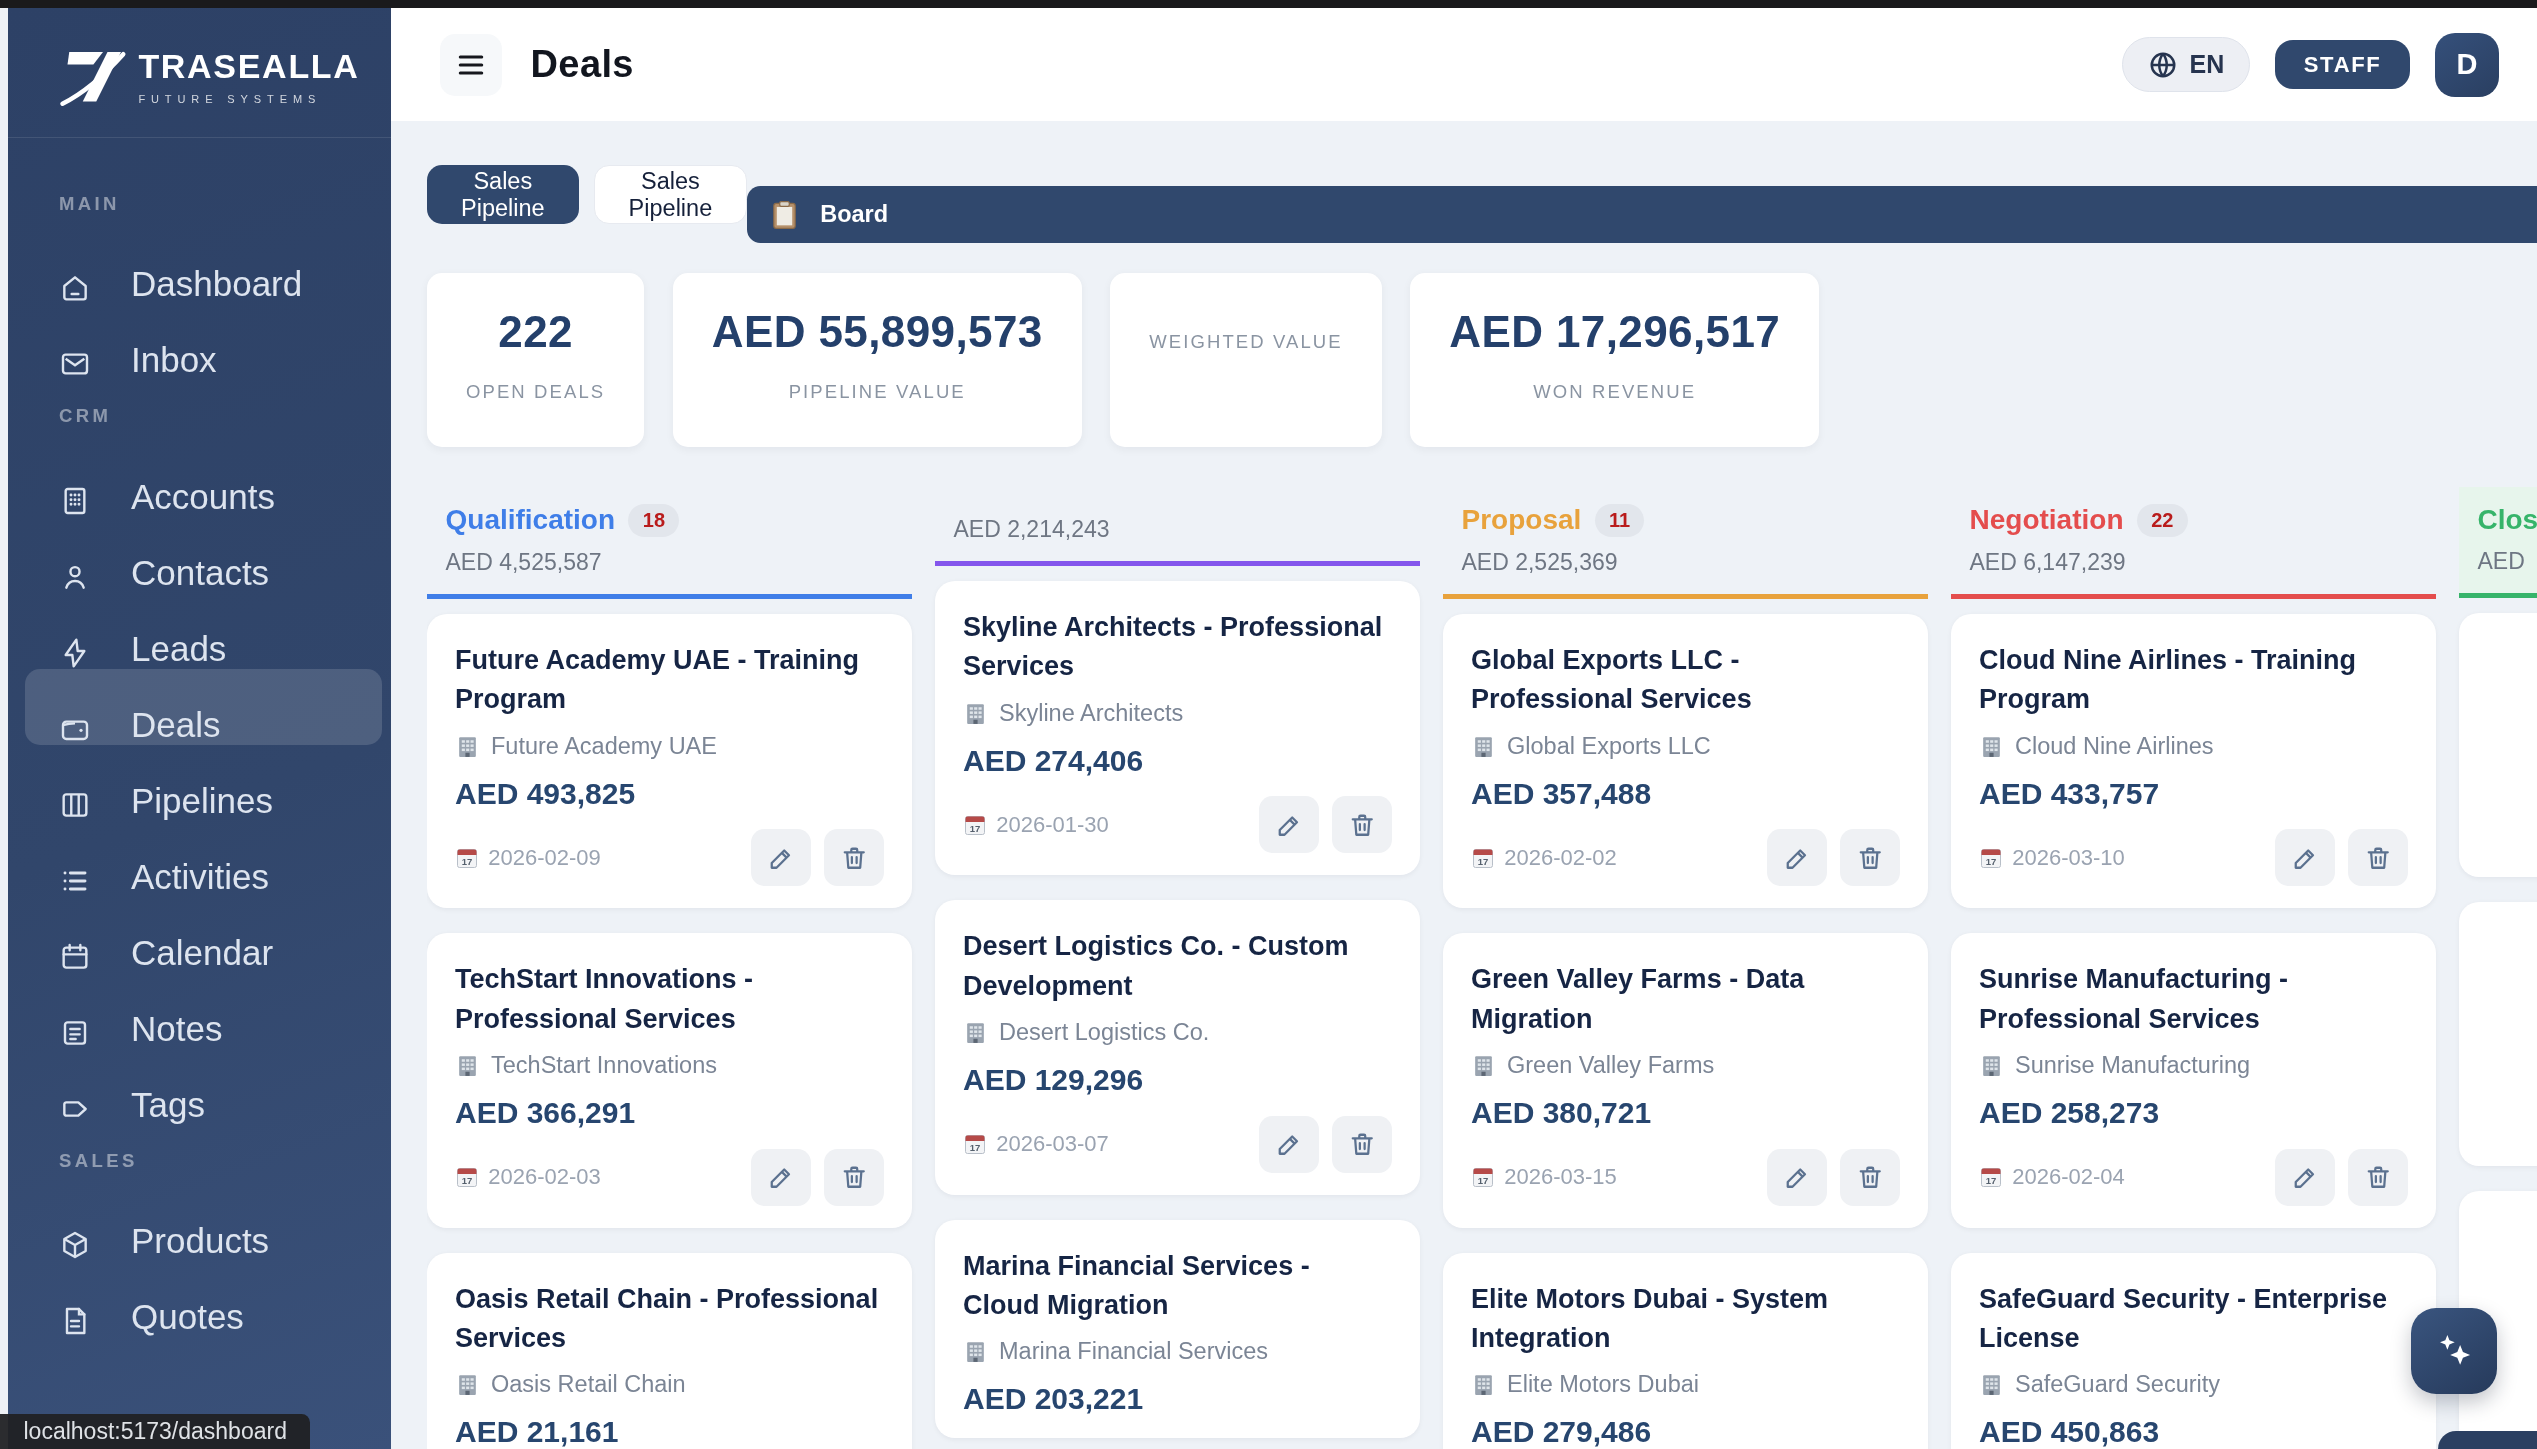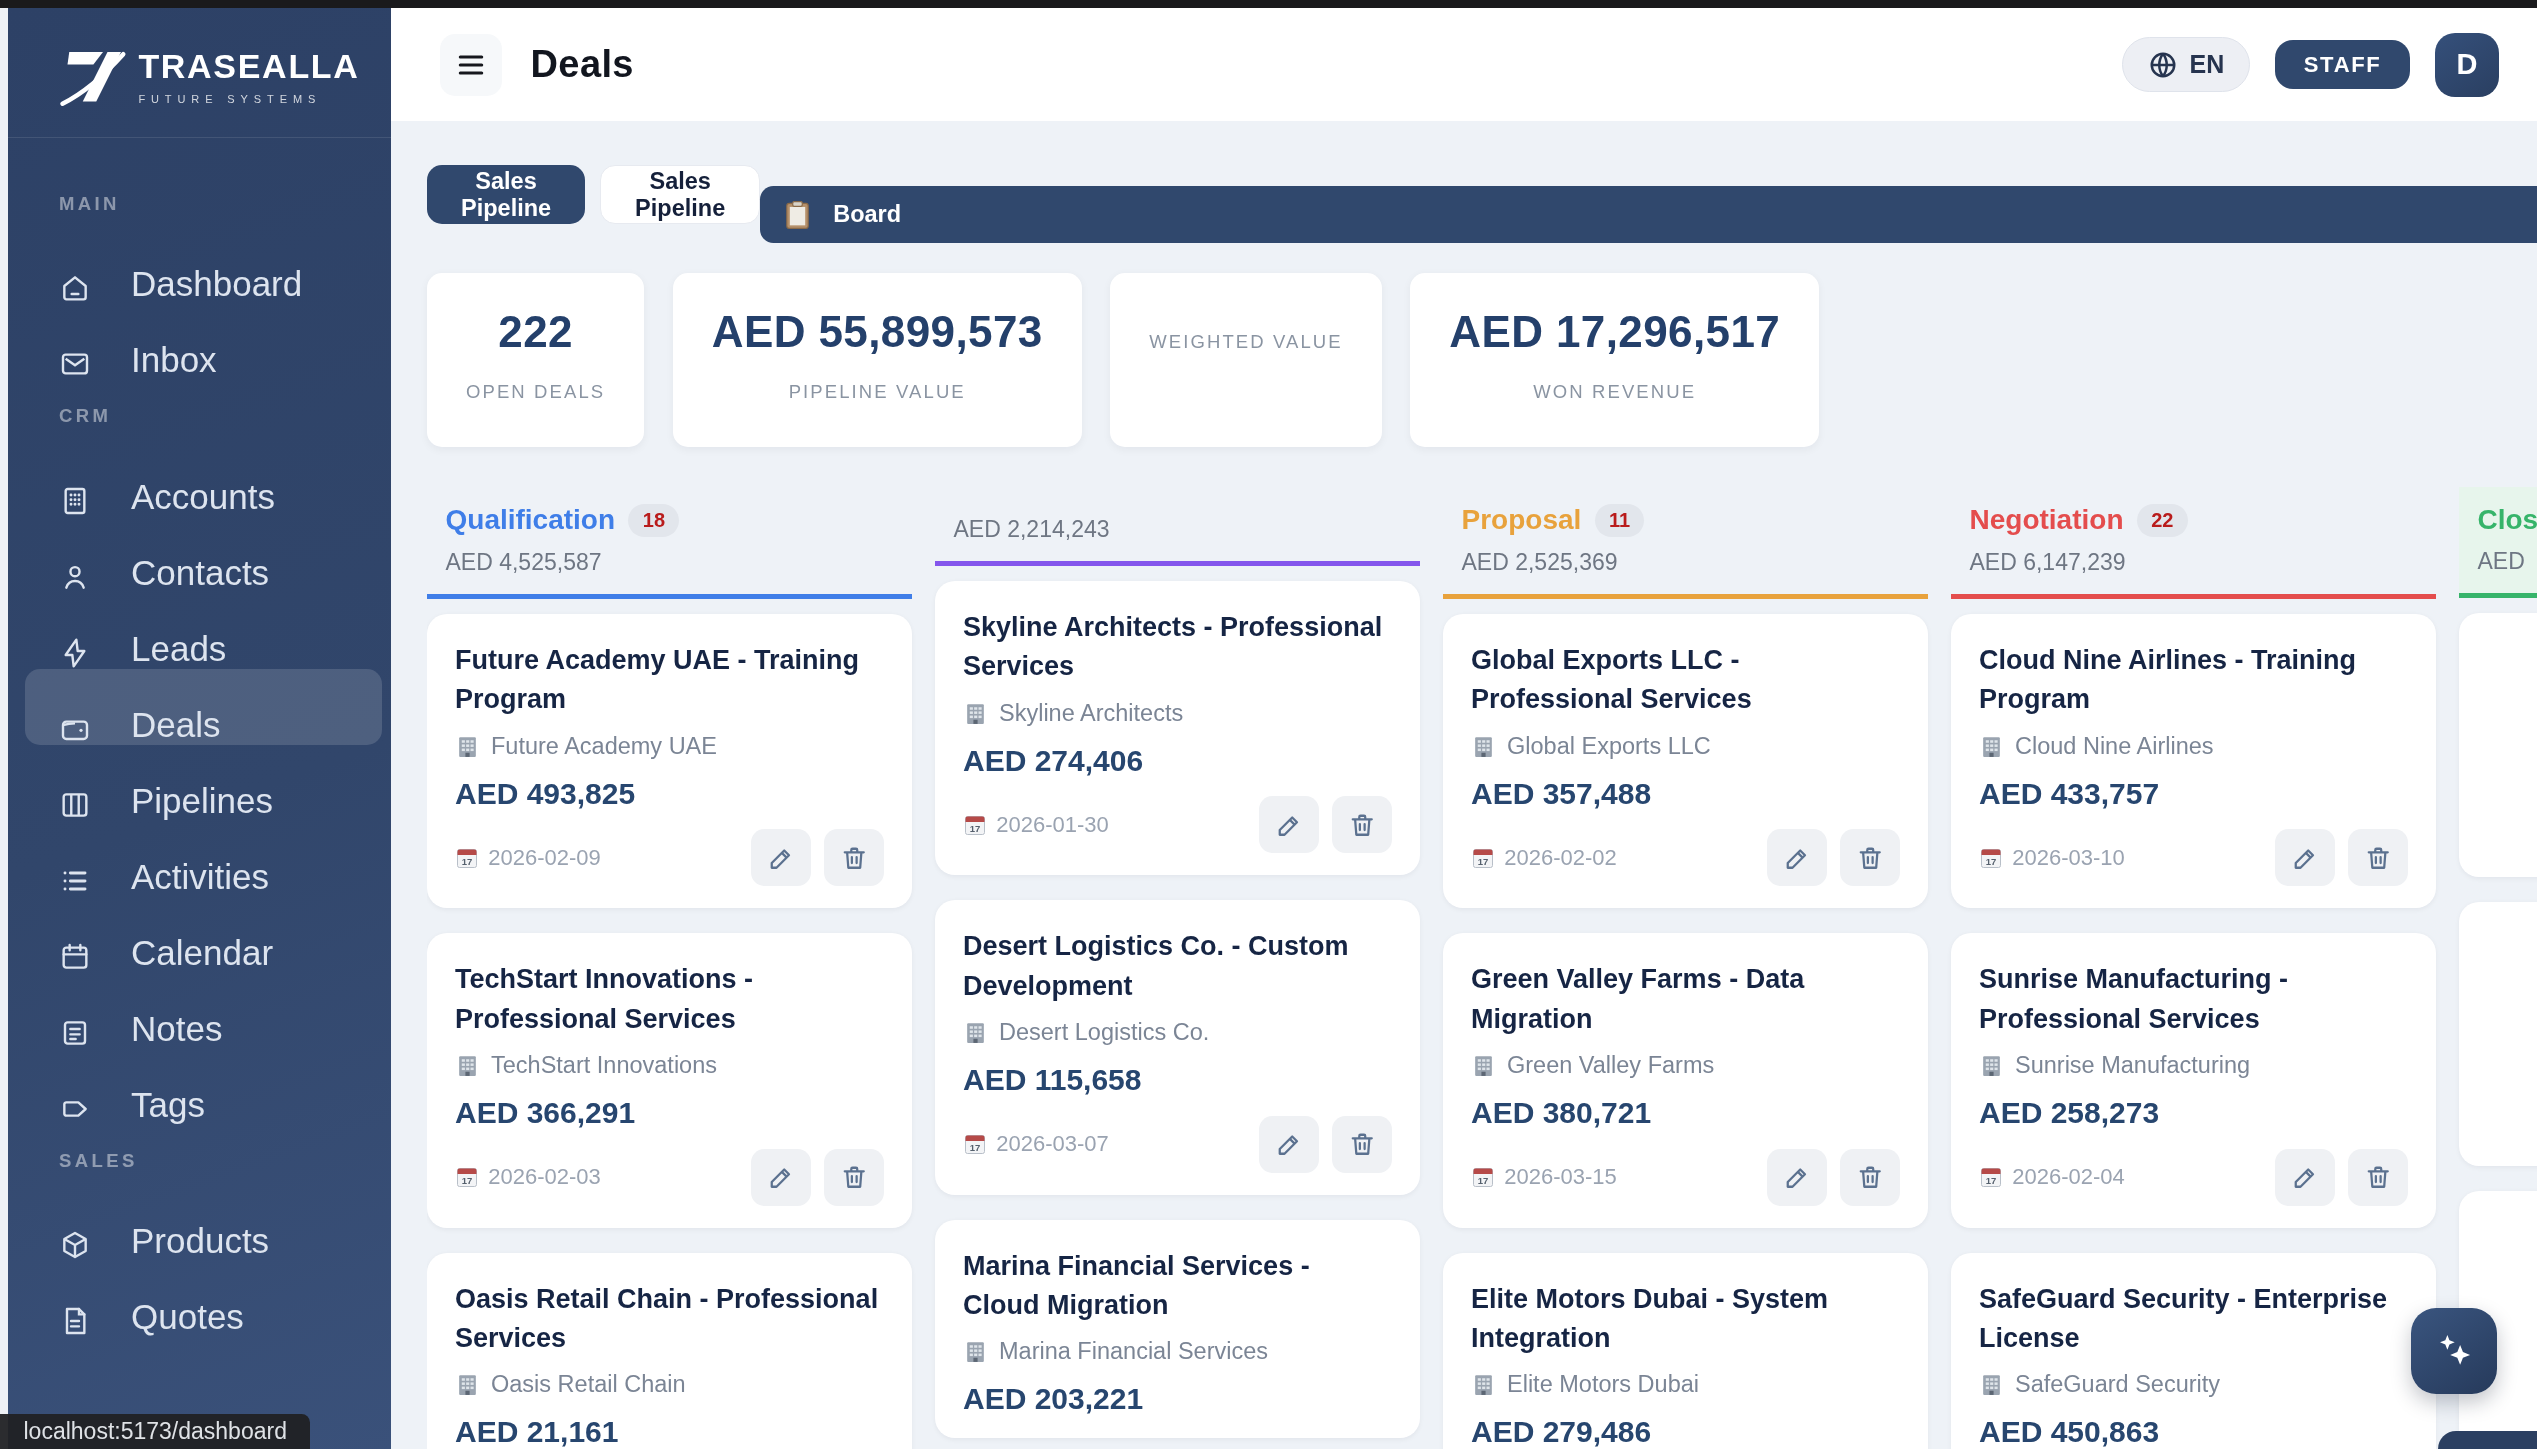--- a/index.html
+++ b/index.html
@@ -36,21 +36,21 @@
   .lang-pill { display:flex; align-items:center; gap:11.8px; height:55px; padding:0 25px; border-radius:28px;
     background:#edeff4; border:0.8px solid #dfe3eb; cursor:pointer; color:#26344f; font-size:25px; font-weight:bold; }
   .lang-pill svg { width:30px; height:30px; stroke:#26344f; }
   .staff-badge { height:49px; padding:0 28.5px; border-radius:18px; background:#30486d; color:#fff;
     font-size:22px; font-weight:bold; letter-spacing:1.7px; display:flex; align-items:center; }
   .avatar { width:64px; height:64px; border-radius:20px; background:linear-gradient(145deg,#35507b,#2a3f61);
     color:#fff; font-size:29px; font-weight:bold; display:flex; align-items:center; justify-content:center; cursor:pointer; }
 
   .content { padding:25px 40px 0 36px; }
   .toolbar { display:flex; align-items:center; }
-  .tab-btn { height:59px; padding:0 34px; border-radius:15px; font-size:23.5px; font-weight:bold; cursor:pointer; }
+  .tab-btn { height:59px; padding:0 34px; border-radius:15px; font-size:23.5px; font-weight:normal; cursor:pointer; }
   .tab-btn.active { background:#30486d; color:#fff; border:none; margin-right:15px; }
   .tab-btn.inactive { background:#fff; color:#15203a; border:0.8px solid #e7eaf0; }
   .toolbar-right { margin-left:auto; display:flex; align-items:center; }
   .view-btn { height:57px; padding:0 25px; border-radius:13.4px; font-size:23.5px; font-weight:bold;
     display:flex; align-items:center; gap:11.8px; cursor:pointer; }
   .view-btn.board { background:#30486d; color:#fff; border:none; }
 
   .stats { display:flex; gap:28.5px; margin-top:30px; }
   .stat-card { background:#fff; border-radius:15px; box-shadow:0 2.5px 8.4px rgba(15,23,42,.05);
     padding:34px 39px 44px; text-align:center; }
@@ -501,21 +501,21 @@
                     <rect x="10.7" y="10" width="3" height="2.4" fill="#dfe5ea"></rect>
                     <rect x="14.9" y="10" width="3" height="2.4" fill="#dfe5ea"></rect>
                     <rect x="6.5" y="14" width="3" height="2.4" fill="#dfe5ea"></rect>
                     <rect x="10.7" y="14" width="3" height="2.4" fill="#dfe5ea"></rect>
                     <rect x="14.9" y="14" width="3" height="2.4" fill="#dfe5ea"></rect>
                     <rect x="10" y="18" width="4" height="4" fill="#5c6673"></rect>
                   </svg>
                 </span>
                 <span>Desert Logistics Co.</span>
               </div>
-              <div class="deal-amount">AED 115,658</div>
+              <div class="deal-amount">AED 129,296</div>
               <div class="deal-foot">
                 <div class="deal-date">
                   <span class="icn">
                     <svg width="24" height="24" viewBox="0 0 24 24" style="font-size:26px">
                       <rect x="2.5" y="3.5" width="19" height="18" rx="2" fill="#f3f4f6" stroke="#b8bfc8"></rect>
                       <path d="M2.5 5.5A2 2 0 0 1 4.5 3.5h15a2 2 0 0 1 2 2V9h-19z" fill="#b64a48"></path>
                       <text x="12" y="18.5" font-size="9.5" font-family="Liberation Sans, sans-serif" font-weight="bold" fill="#55606d" text-anchor="middle">17</text>
                     </svg>
                   </span>
                   <span>2026-03-07</span>

